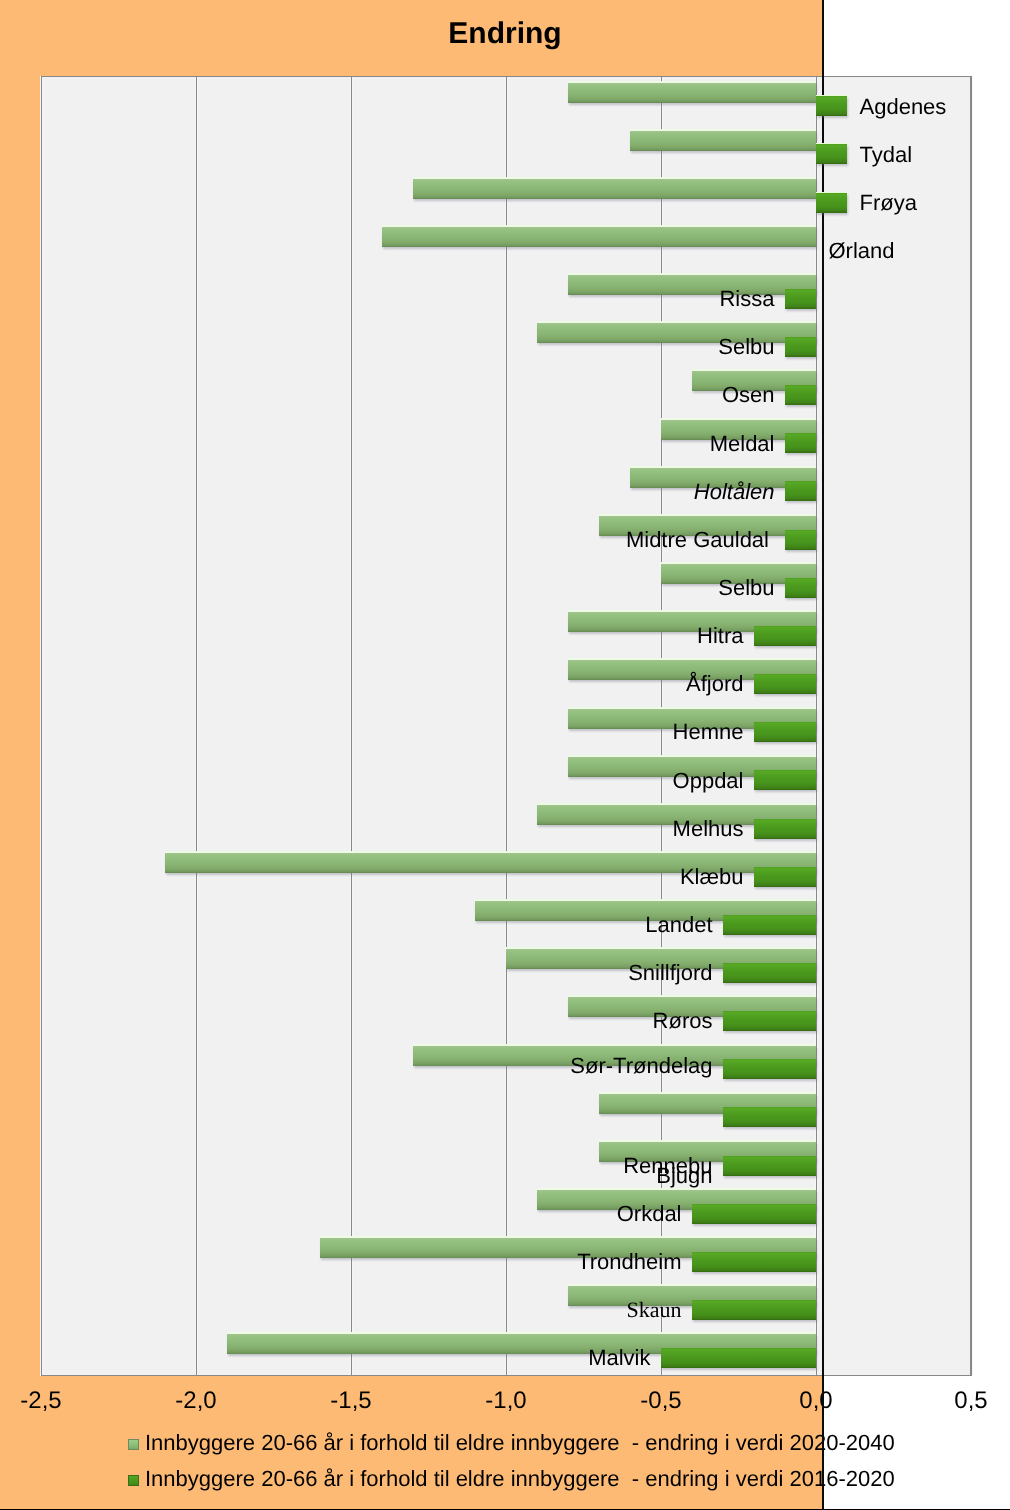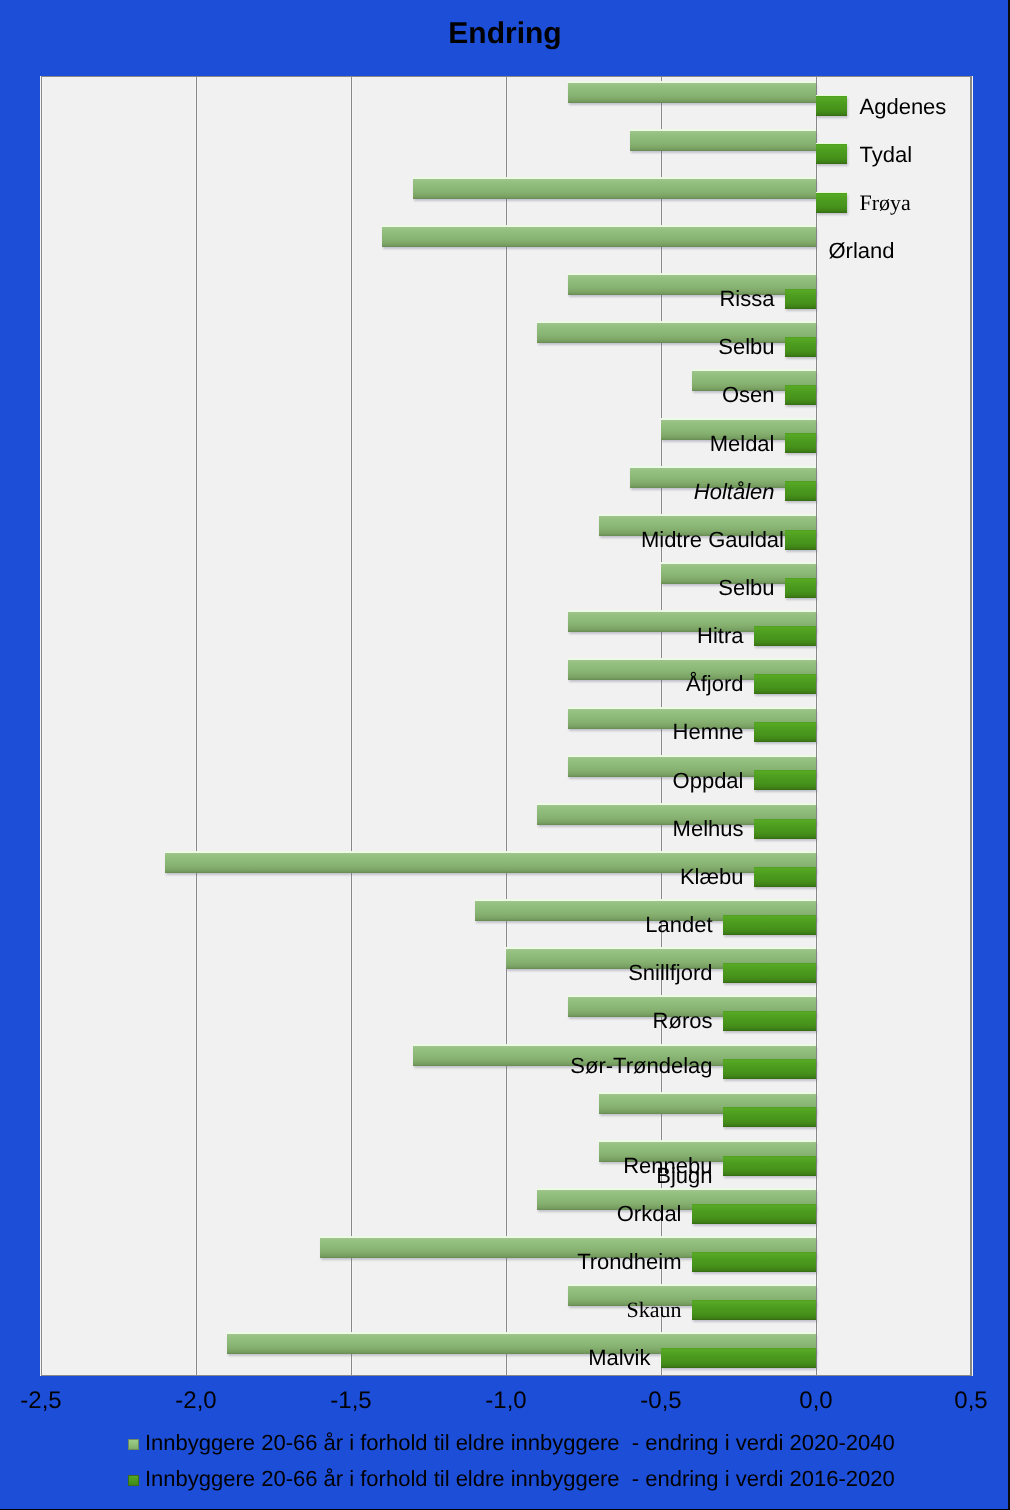--- a/index.html
+++ b/index.html
@@ -1,19 +1,19 @@
 <!DOCTYPE html>
 <html><head>
 <meta charset="utf-8">
 <style>
   html,body{margin:0;padding:0;background:#ffffff;}
   body{width:1010px;height:1510px;position:relative;overflow:hidden;
        font-family:"Liberation Sans",sans-serif;color:#000000;
        -webkit-font-smoothing:antialiased;text-rendering:geometricPrecision;}
-  #page{position:absolute;left:0;top:0;width:1010px;height:1510px;background:#1d4ed8;}
+  #page{position:absolute;left:0;top:0;width:824px;height:1510px;background:#fdba74;}
   #page-border-right{position:absolute;right:0;top:0;width:2px;height:1510px;background:#0a0a0a;}
   #page-border-bottom{position:absolute;left:0;bottom:0;width:1010px;height:1px;background:#000;}
 
   #title{position:absolute;left:0;top:19px;width:1010px;text-align:center;
          font-size:30px;font-weight:bold;line-height:30px;}
 
   #plot{position:absolute;left:41px;top:75.5px;width:930px;height:1300px;
         background:#F1F1F1;box-sizing:border-box;}
   #plot-border{position:absolute;left:41px;top:75.5px;width:930px;height:1300px;
         box-sizing:border-box;border:1px solid #888888;pointer-events:none;}
@@ -119,28 +119,28 @@
         <div class="bar bar-light" style="left: 279px; width: 496px; top: 1162.6px; height: 20px; z-index: 2;"></div>
         <div class="bar bar-dark" style="left: 651px; width: 124px; top: 1176.3px; height: 20px; z-index: 3;"></div>
         <div class="bar bar-light" style="left: 527px; width: 248px; top: 1210.8px; height: 20px; z-index: 2;"></div>
         <div class="bar bar-dark" style="left: 651px; width: 124px; top: 1224.5px; height: 20px; z-index: 3;"></div>
         <div class="bar bar-light" style="left: 186px; width: 589px; top: 1258.9px; height: 20px; z-index: 2;"></div>
         <div class="bar bar-dark" style="left: 620px; width: 155px; top: 1272.6px; height: 20px; z-index: 3;"></div>
       </div>
     <div id="catlabels">
         <div class="cat-label" style="left: 818.5px; text-align: left; top: 31.05px;">Agdenes</div>
         <div class="cat-label" style="left: 818.5px; text-align: left; top: 79.1981px;">Tydal</div>
-        <div class="cat-label" style="left: 818.5px; text-align: center; top: 127.346px; font-family: Liberation Serif, serif;">Frøya</div>
+        <div class="cat-label" style="left: 818.5px; text-align: center; top: 127.346px;">Frøya</div>
         <div class="cat-label" style="left: 787.5px; text-align: left; top: 175.494px;">Ørland</div>
         <div class="cat-label" style="right: 196.5px; text-align: right; top: 223.643px;">Rissa</div>
         <div class="cat-label" style="right: 196.5px; text-align: right; top: 271.791px;">Selbu</div>
         <div class="cat-label" style="right: 196.5px; text-align: right; top: 319.939px;">Osen</div>
         <div class="cat-label" style="right: 196.5px; text-align: right; top: 368.087px;">Meldal</div>
         <div class="cat-label" style="right: 196.5px; text-align: right; top: 416.235px; font-style: italic;">Holtålen</div>
-        <div class="cat-label" style="right: 187px; text-align: left; top: 464.383px;">Midtre Gauldal</div>
+        <div class="cat-label" style="right: 202px; text-align: left; top: 464.383px;">Midtre Gauldal</div>
         <div class="cat-label" style="right: 196.5px; text-align: right; top: 512.531px;">Selbu</div>
         <div class="cat-label" style="right: 227.5px; text-align: right; top: 560.68px;">Hitra</div>
         <div class="cat-label" style="right: 227.5px; text-align: right; top: 608.828px;">Åfjord</div>
         <div class="cat-label" style="right: 227.5px; text-align: right; top: 656.976px;">Hemne</div>
         <div class="cat-label" style="right: 227.5px; text-align: left; top: 705.124px;">Oppdal</div>
         <div class="cat-label" style="right: 227.5px; text-align: right; top: 753.272px;">Melhus</div>
         <div class="cat-label" style="right: 227.5px; text-align: right; top: 801.42px;">Klæbu</div>
         <div class="cat-label" style="right: 258.5px; text-align: right; top: 849.569px;">Landet</div>
         <div class="cat-label" style="right: 258.5px; text-align: right; top: 897.717px;">Snillfjord</div>
         <div class="cat-label" style="right: 258.5px; text-align: right; top: 945.865px;">Røros</div>

